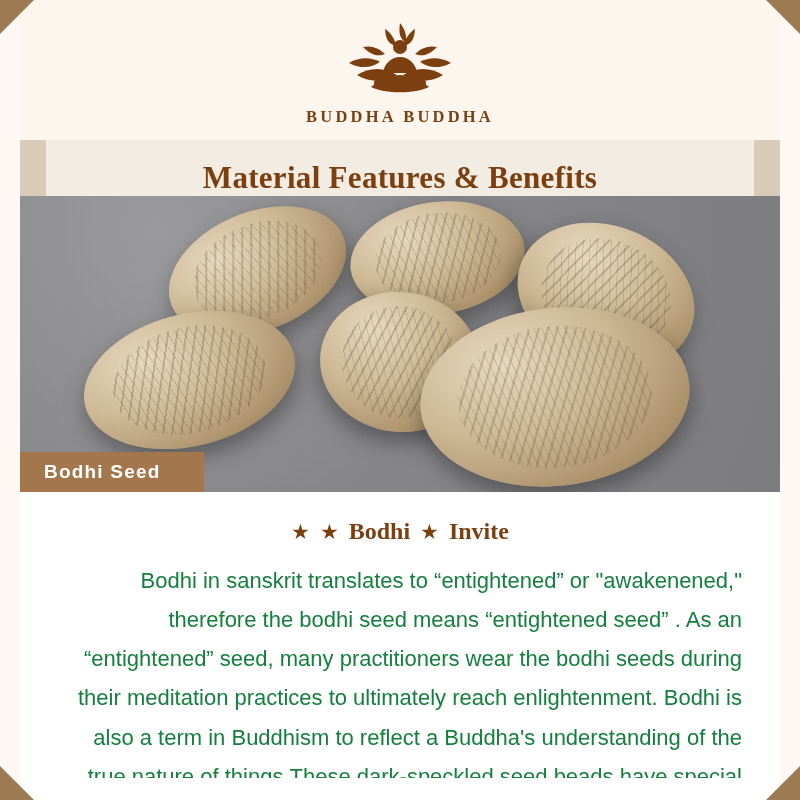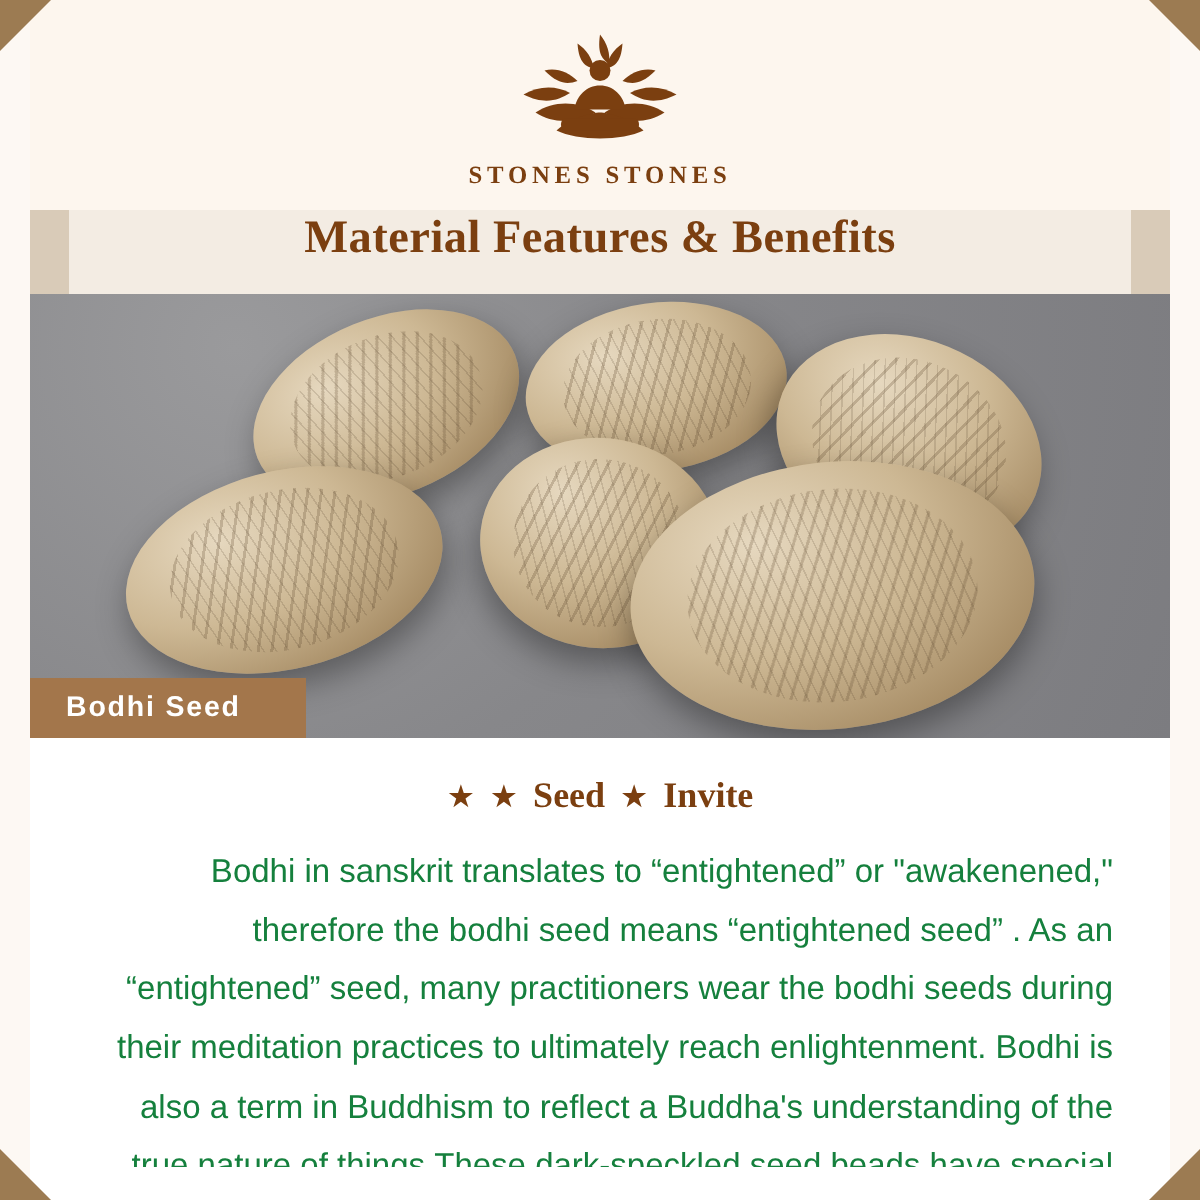--- a/index.html
+++ b/index.html
@@ -83,21 +83,21 @@
     color: #7b3f10;
     font-family: "Liberation Serif", serif;
   }
 
   
   .title-band {
     position: relative;
     height: 56px;
     background: #f3ece3;
     display: flex;
-    align-items: flex-start;
+    align-items: flex-end;
     justify-content: center;
   }
   .title-band::before,
   .title-band::after {
     content: "";
     position: absolute;
     top: 0;
     width: 26px;
     height: 100%;
     background: #d9cbb8;
@@ -235,21 +235,21 @@
             <path d="M16 58c12-8 28-8 40 0-12 7-28 8-40 0z"></path>
             <path d="M102 58c-12-8-28-8-40 0 12 7 28 8 40 0z"></path>
             <path d="M30 70c10-9 24-12 29-12 5 0 19 3 29 12-14 7-44 7-58 0z"></path>
 
             <circle cx="59" cy="30" r="7"></circle>
             <path d="M59 40c9 0 16 7 17 16H42c1-9 8-16 17-16z"></path>
             <path d="M36 62h46c2 0 3 2 3 4s-1 4-3 4H36c-2 0-3-2-3-4s1-4 3-4z"></path>
           </g>
         </svg>
       </span>
-      <div class="brand-name">STONES STONES</div>
+      <div class="brand-name">BUDDHA BUDDHA</div>
     </div>
 
     <div class="title-band">
       <div class="title-text">Material Features &amp; Benefits</div>
     </div>
 
     <div class="photo">
       <div class="photo-bg"></div>
       <div class="seed s1"></div>
       <div class="seed s2"></div>
@@ -259,21 +259,21 @@
       <div class="seed s6"></div>
 
       <div class="caption-tab">
         <span class="caption-text">Bodhi  Seed</span>
       </div>
     </div>
 
     <div class="keywords">
       <span class="star">★</span>
       <span class="star">★</span>
-      <span class="kw">Seed</span>
+      <span class="kw">Bodhi</span>
       <span class="star">★</span>
       <span class="kw">Invite</span>
     </div>
 
     <div class="body-copy">Bodhi in sanskrit translates to “entightened” or "awakenened," therefore the bodhi seed means “entightened seed” . As an “entightened” seed, many practitioners wear the bodhi seeds during their meditation practices to ultimately reach enlightenment. Bodhi is also a term in Buddhism to reflect a Buddha's understanding of the true nature of things.These dark-speckled seed beads have special meaning for all seekers of divine wisdom. Invite bodhi seeds into your mindful practice and spiritual journey to enhance your awareness and connection.</div>
 
     <div class="bottom-fill"></div>
   </div>
 </div>
 

